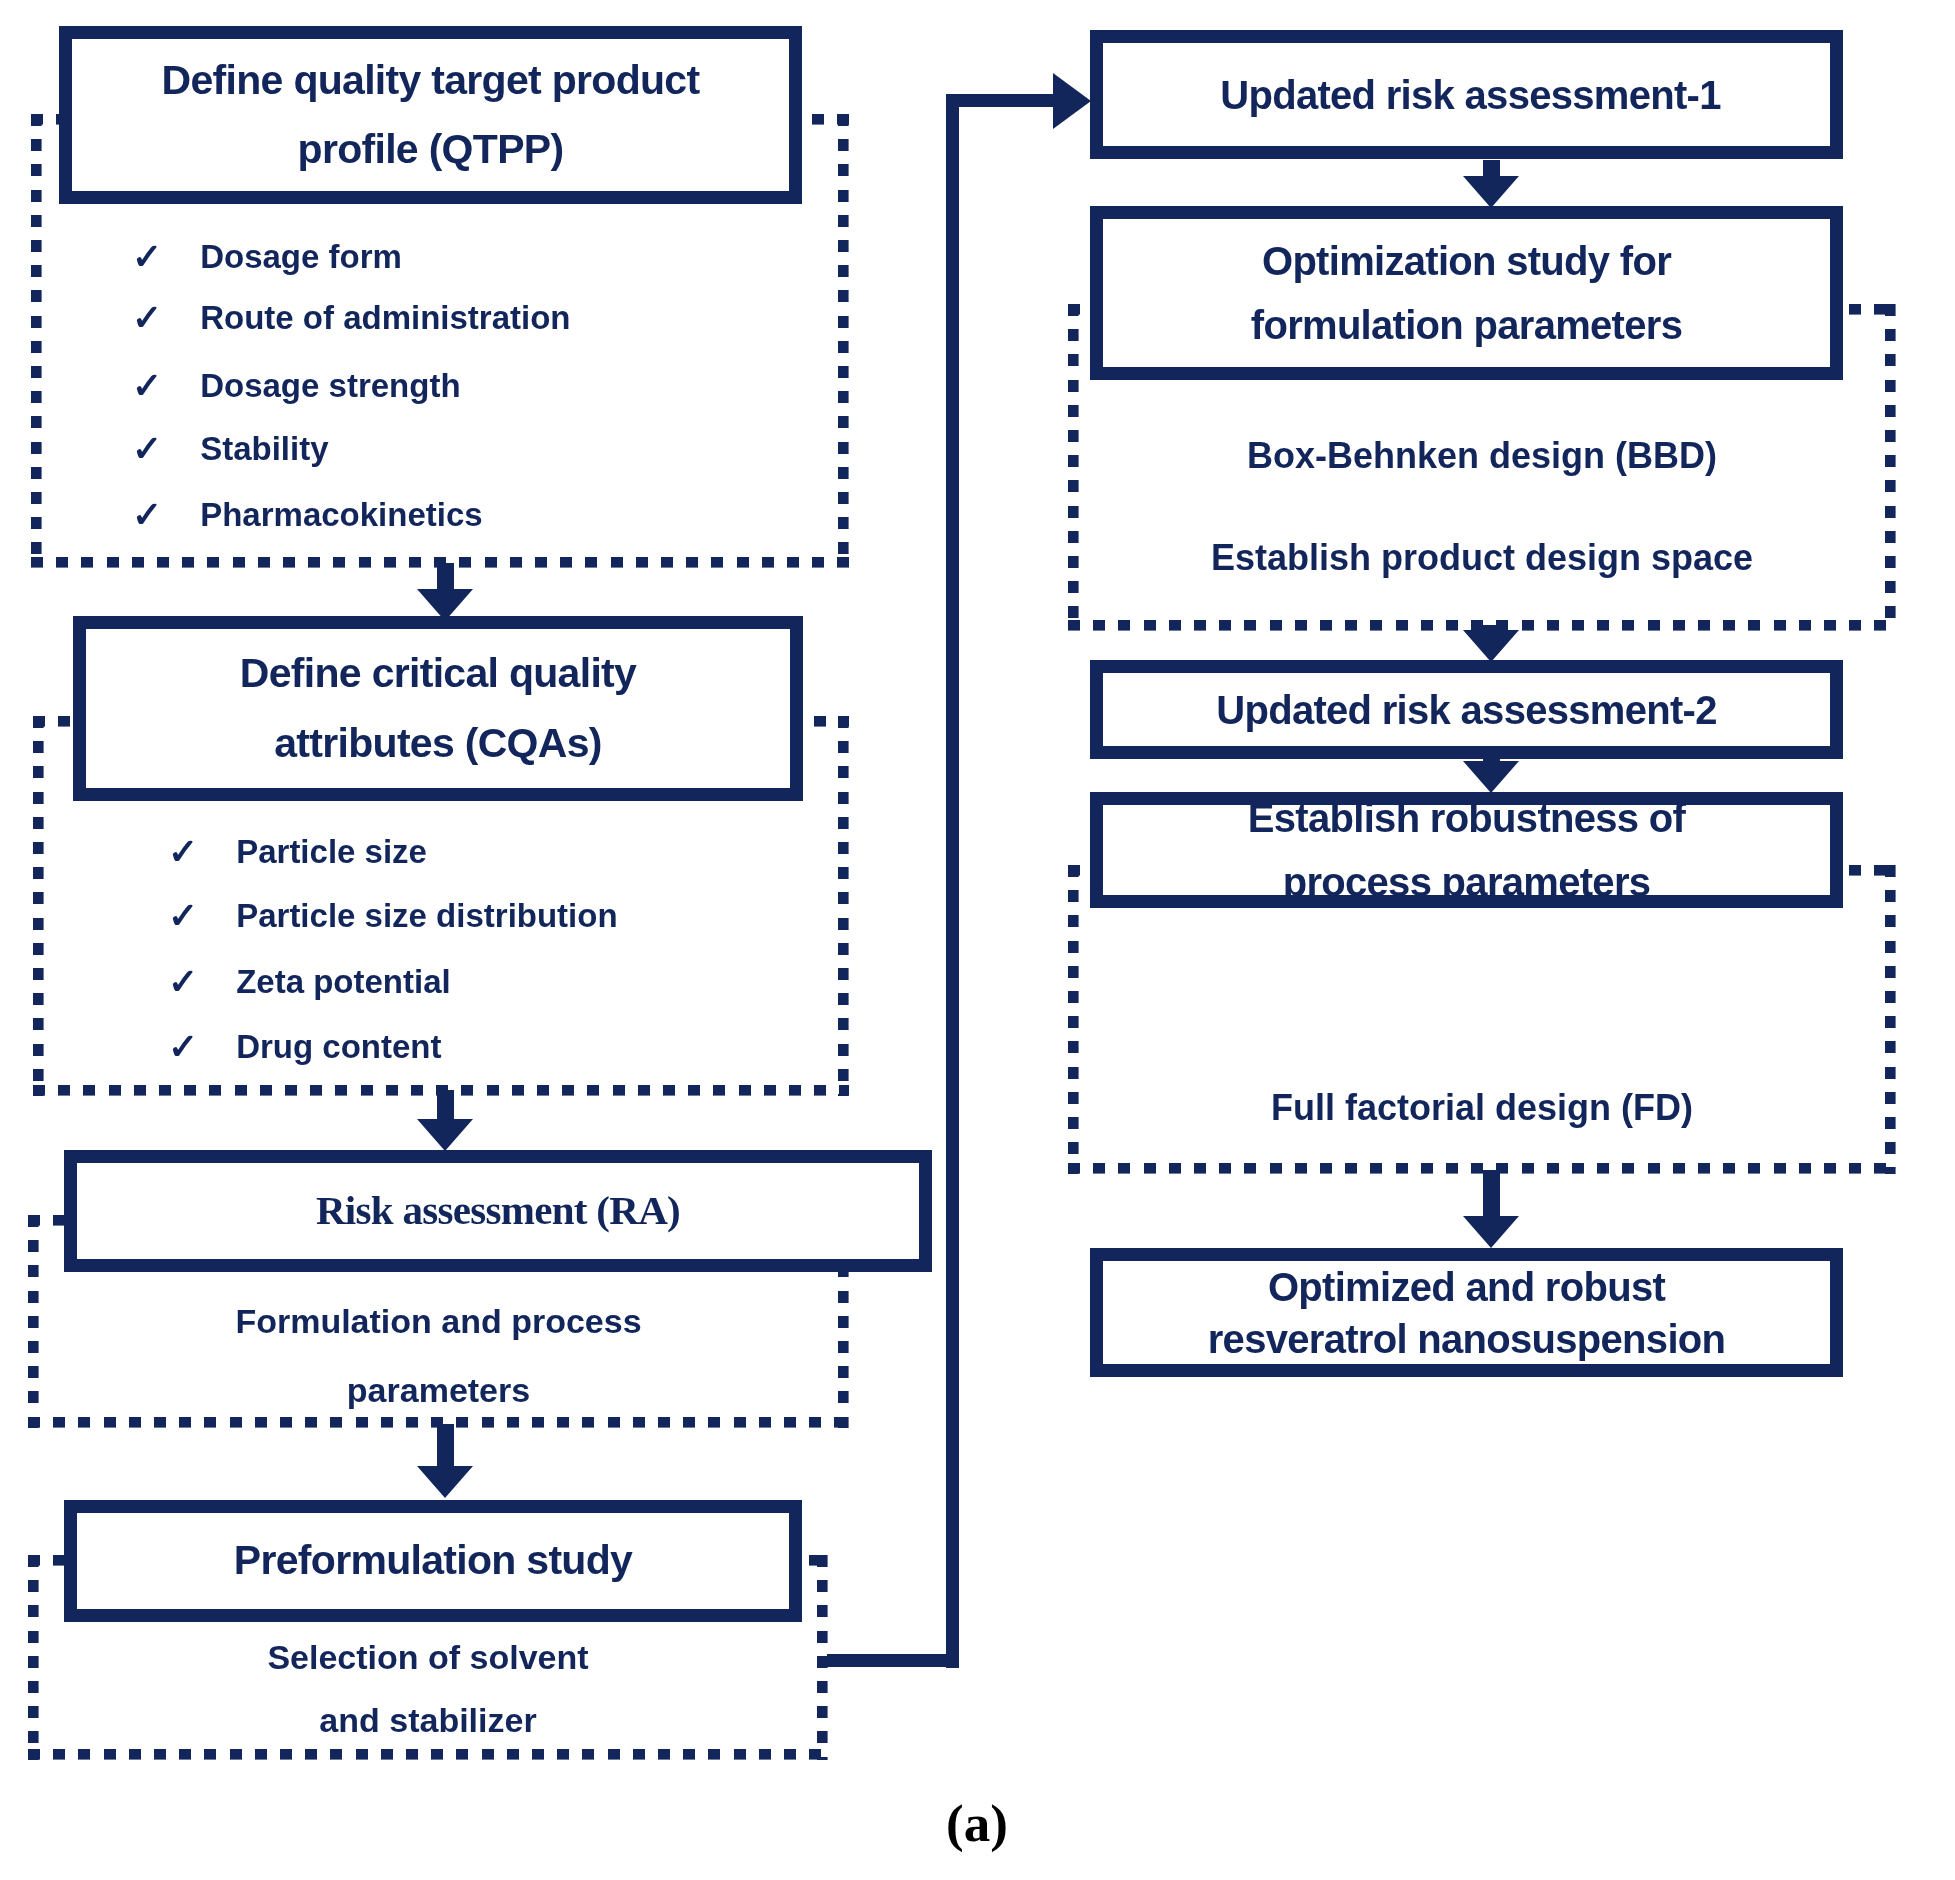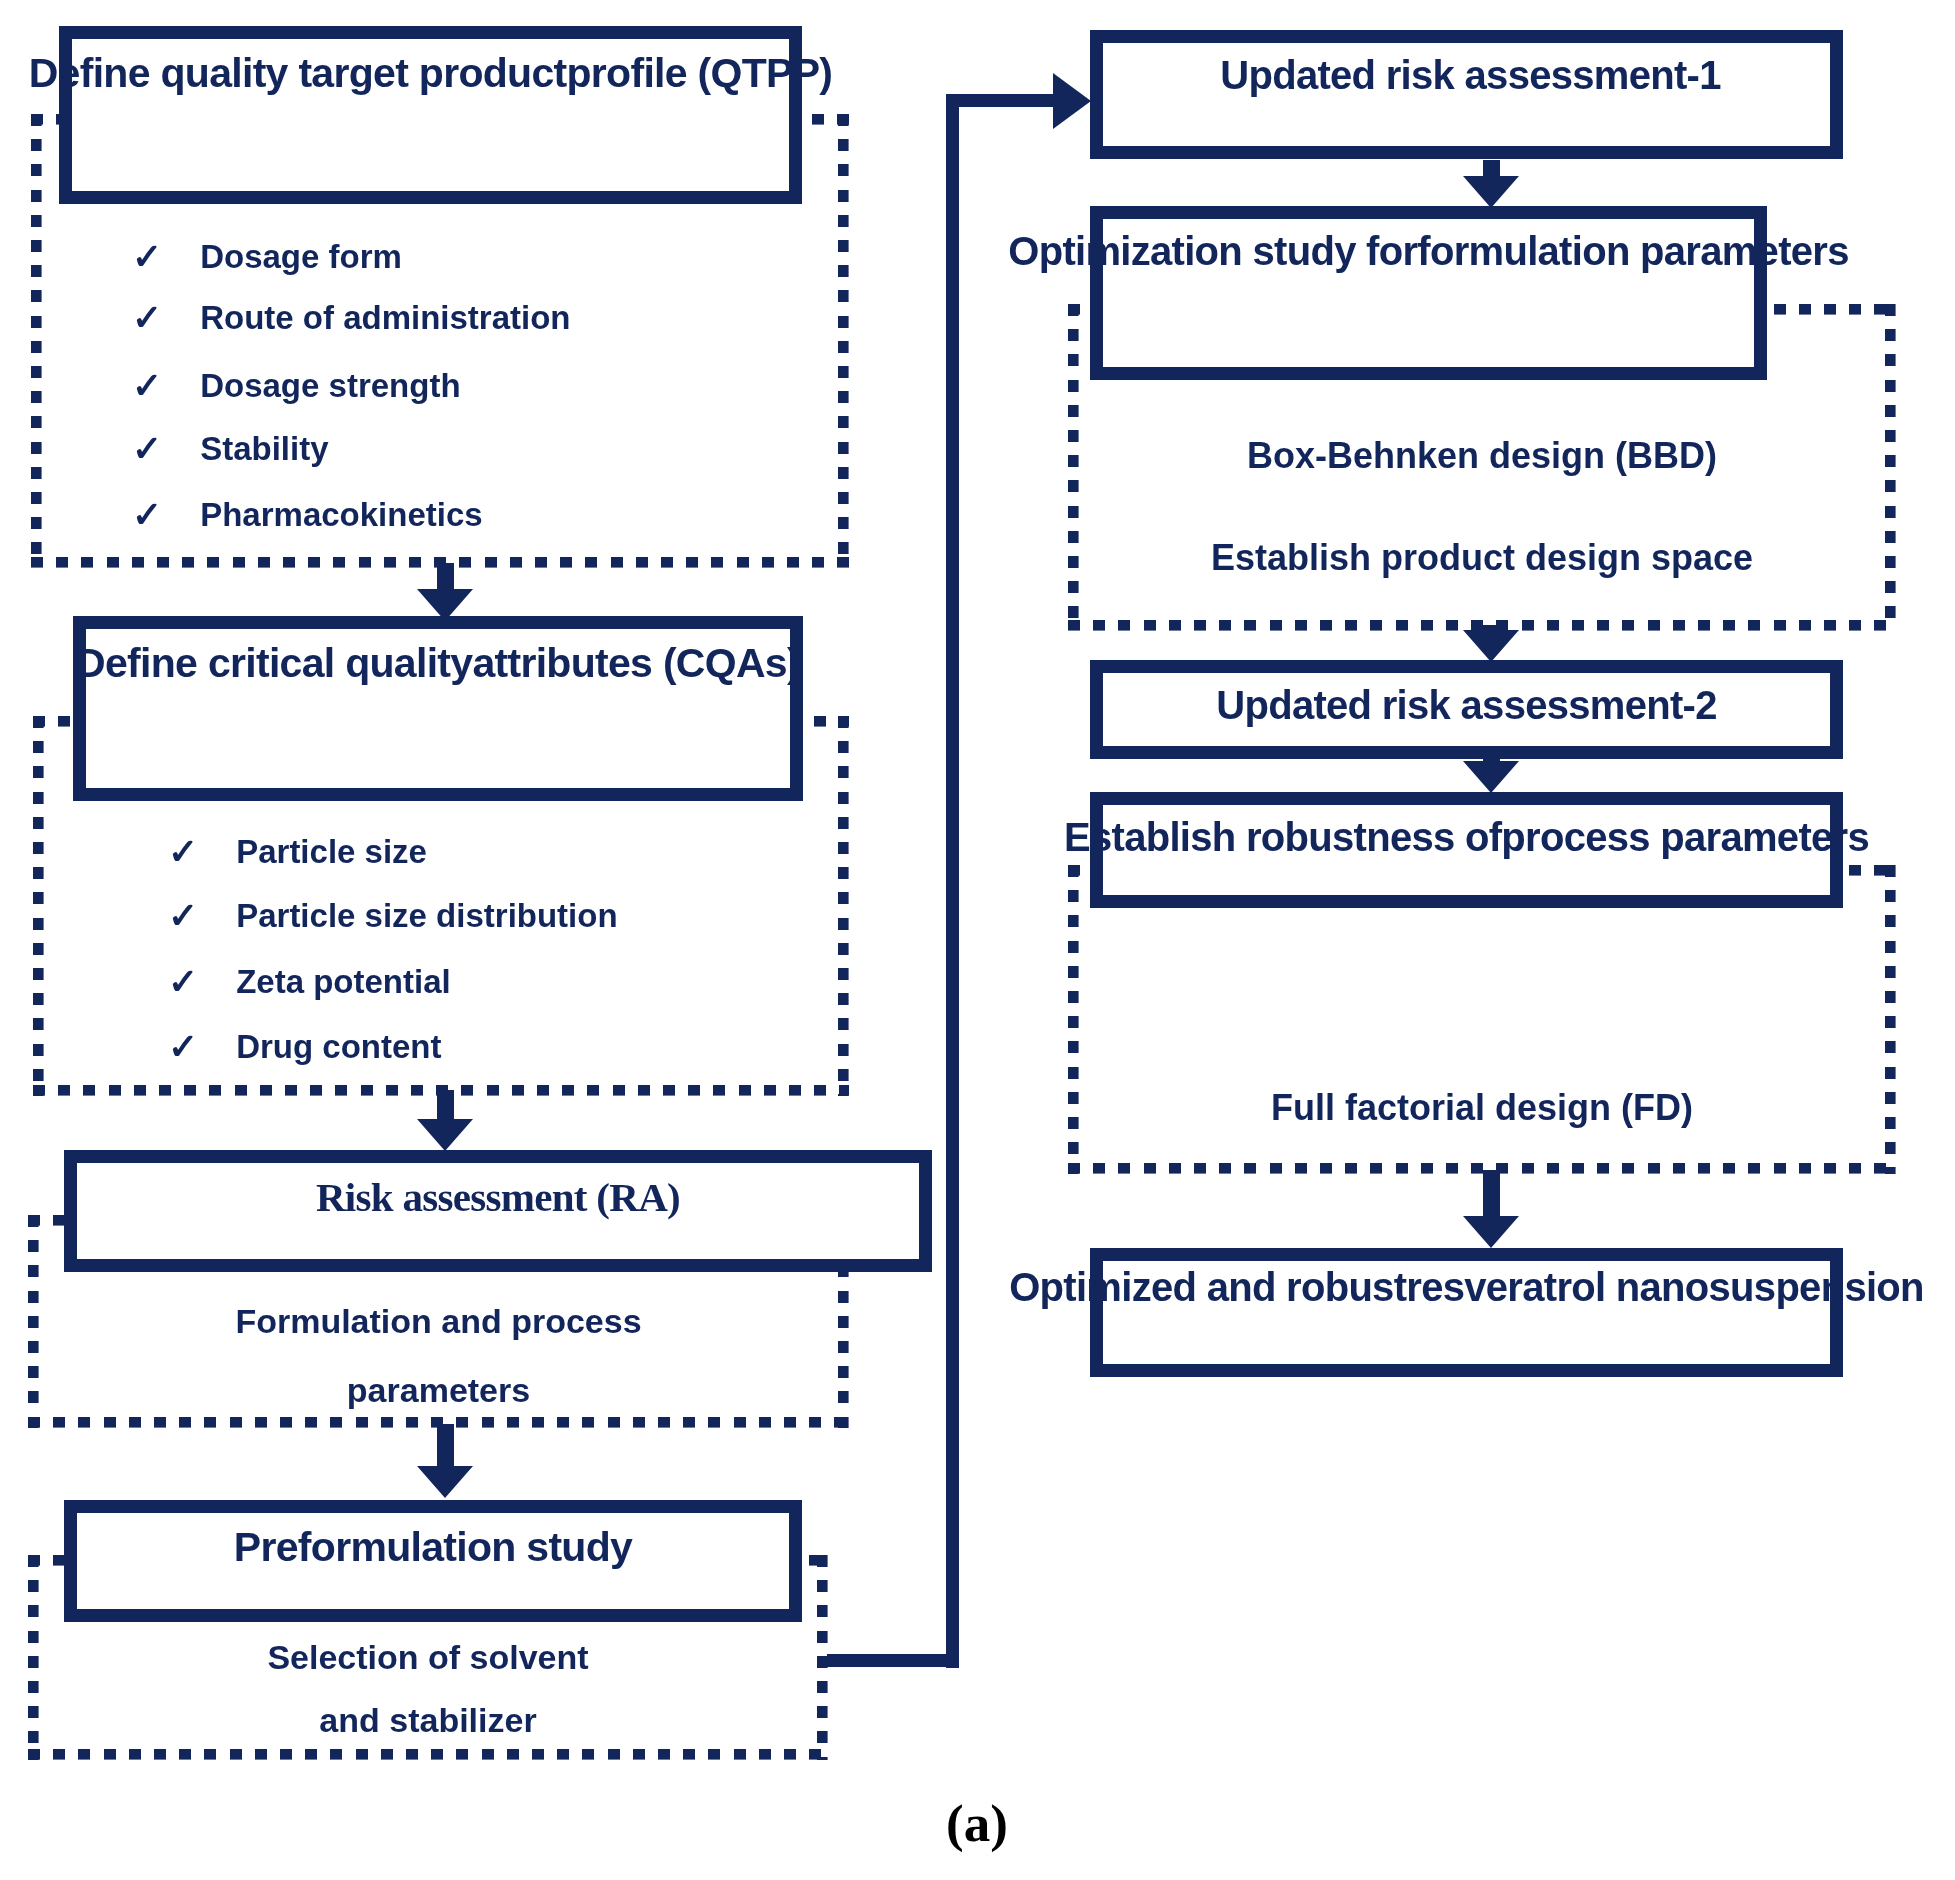--- a/index.html
+++ b/index.html
@@ -6,21 +6,21 @@
     --navy:#12265C;
     --caption-color:#000000;
   }
   html,body{margin:0;padding:0;background:#ffffff;}
   .canvas{
     position:relative;width:1955px;height:1880px;background:#ffffff;overflow:hidden;
     font-family:"Liberation Sans", sans-serif;
   }
   .solid-box{
     position:absolute;z-index:2;background:#ffffff;border:13.2px solid var(--navy);
-    box-sizing:border-box;display:flex;justify-content:center;
+    box-sizing:border-box;display:flex;flex-direction:column;justify-content:center;
     text-align:center;
   }
   .title{color:var(--navy);font-weight:bold;font-size:40px;line-height:1.6;letter-spacing:-0.7px;white-space:nowrap;}
   .title.big{font-size:41px;line-height:1.7;}
   .lh-tight .title{line-height:1.3;}
   .dashed-box{
     position:absolute;z-index:1;
     --t:10.6px;--dash:12px;--gap:13.2px;
     background-image:
       repeating-linear-gradient(to right, var(--navy) 0 var(--dash), transparent var(--dash) calc(var(--dash) + var(--gap))),
@@ -142,21 +142,21 @@
 
   <div class="solid-box" style="left:1090px;top:30px;width:753px;height:129px;padding-left:8px;">
     <div class="title">Updated risk assessment-1</div>
   </div>
   <div class="arrow-down" style="left:1463px;top:160px;height:48px;">
     <div class="stem"></div>
     <div class="head"></div>
   </div>
 
   <div class="dashed-box" style="left:1068px;top:304px;width:828px;height:327px;"></div>
-  <div class="solid-box" style="left:1090px;top:206px;width:677px;height:174px;">
+  <div class="solid-box" style="left:1090px;top:206px;width:753px;height:174px;">
     <div class="title">Optimization study for</div>
     <div class="title">formulation parameters</div>
   </div>
   <div class="subtext" style="left:1068px;top:433px;width:828px;font-size:36px;">Box-Behnken design (BBD)</div>
   <div class="subtext" style="left:1068px;top:535px;width:828px;font-size:36px;">Establish product design space</div>
   <div class="arrow-down" style="left:1463px;top:625px;height:37px;">
     <div class="stem"></div>
     <div class="head"></div>
   </div>
 

